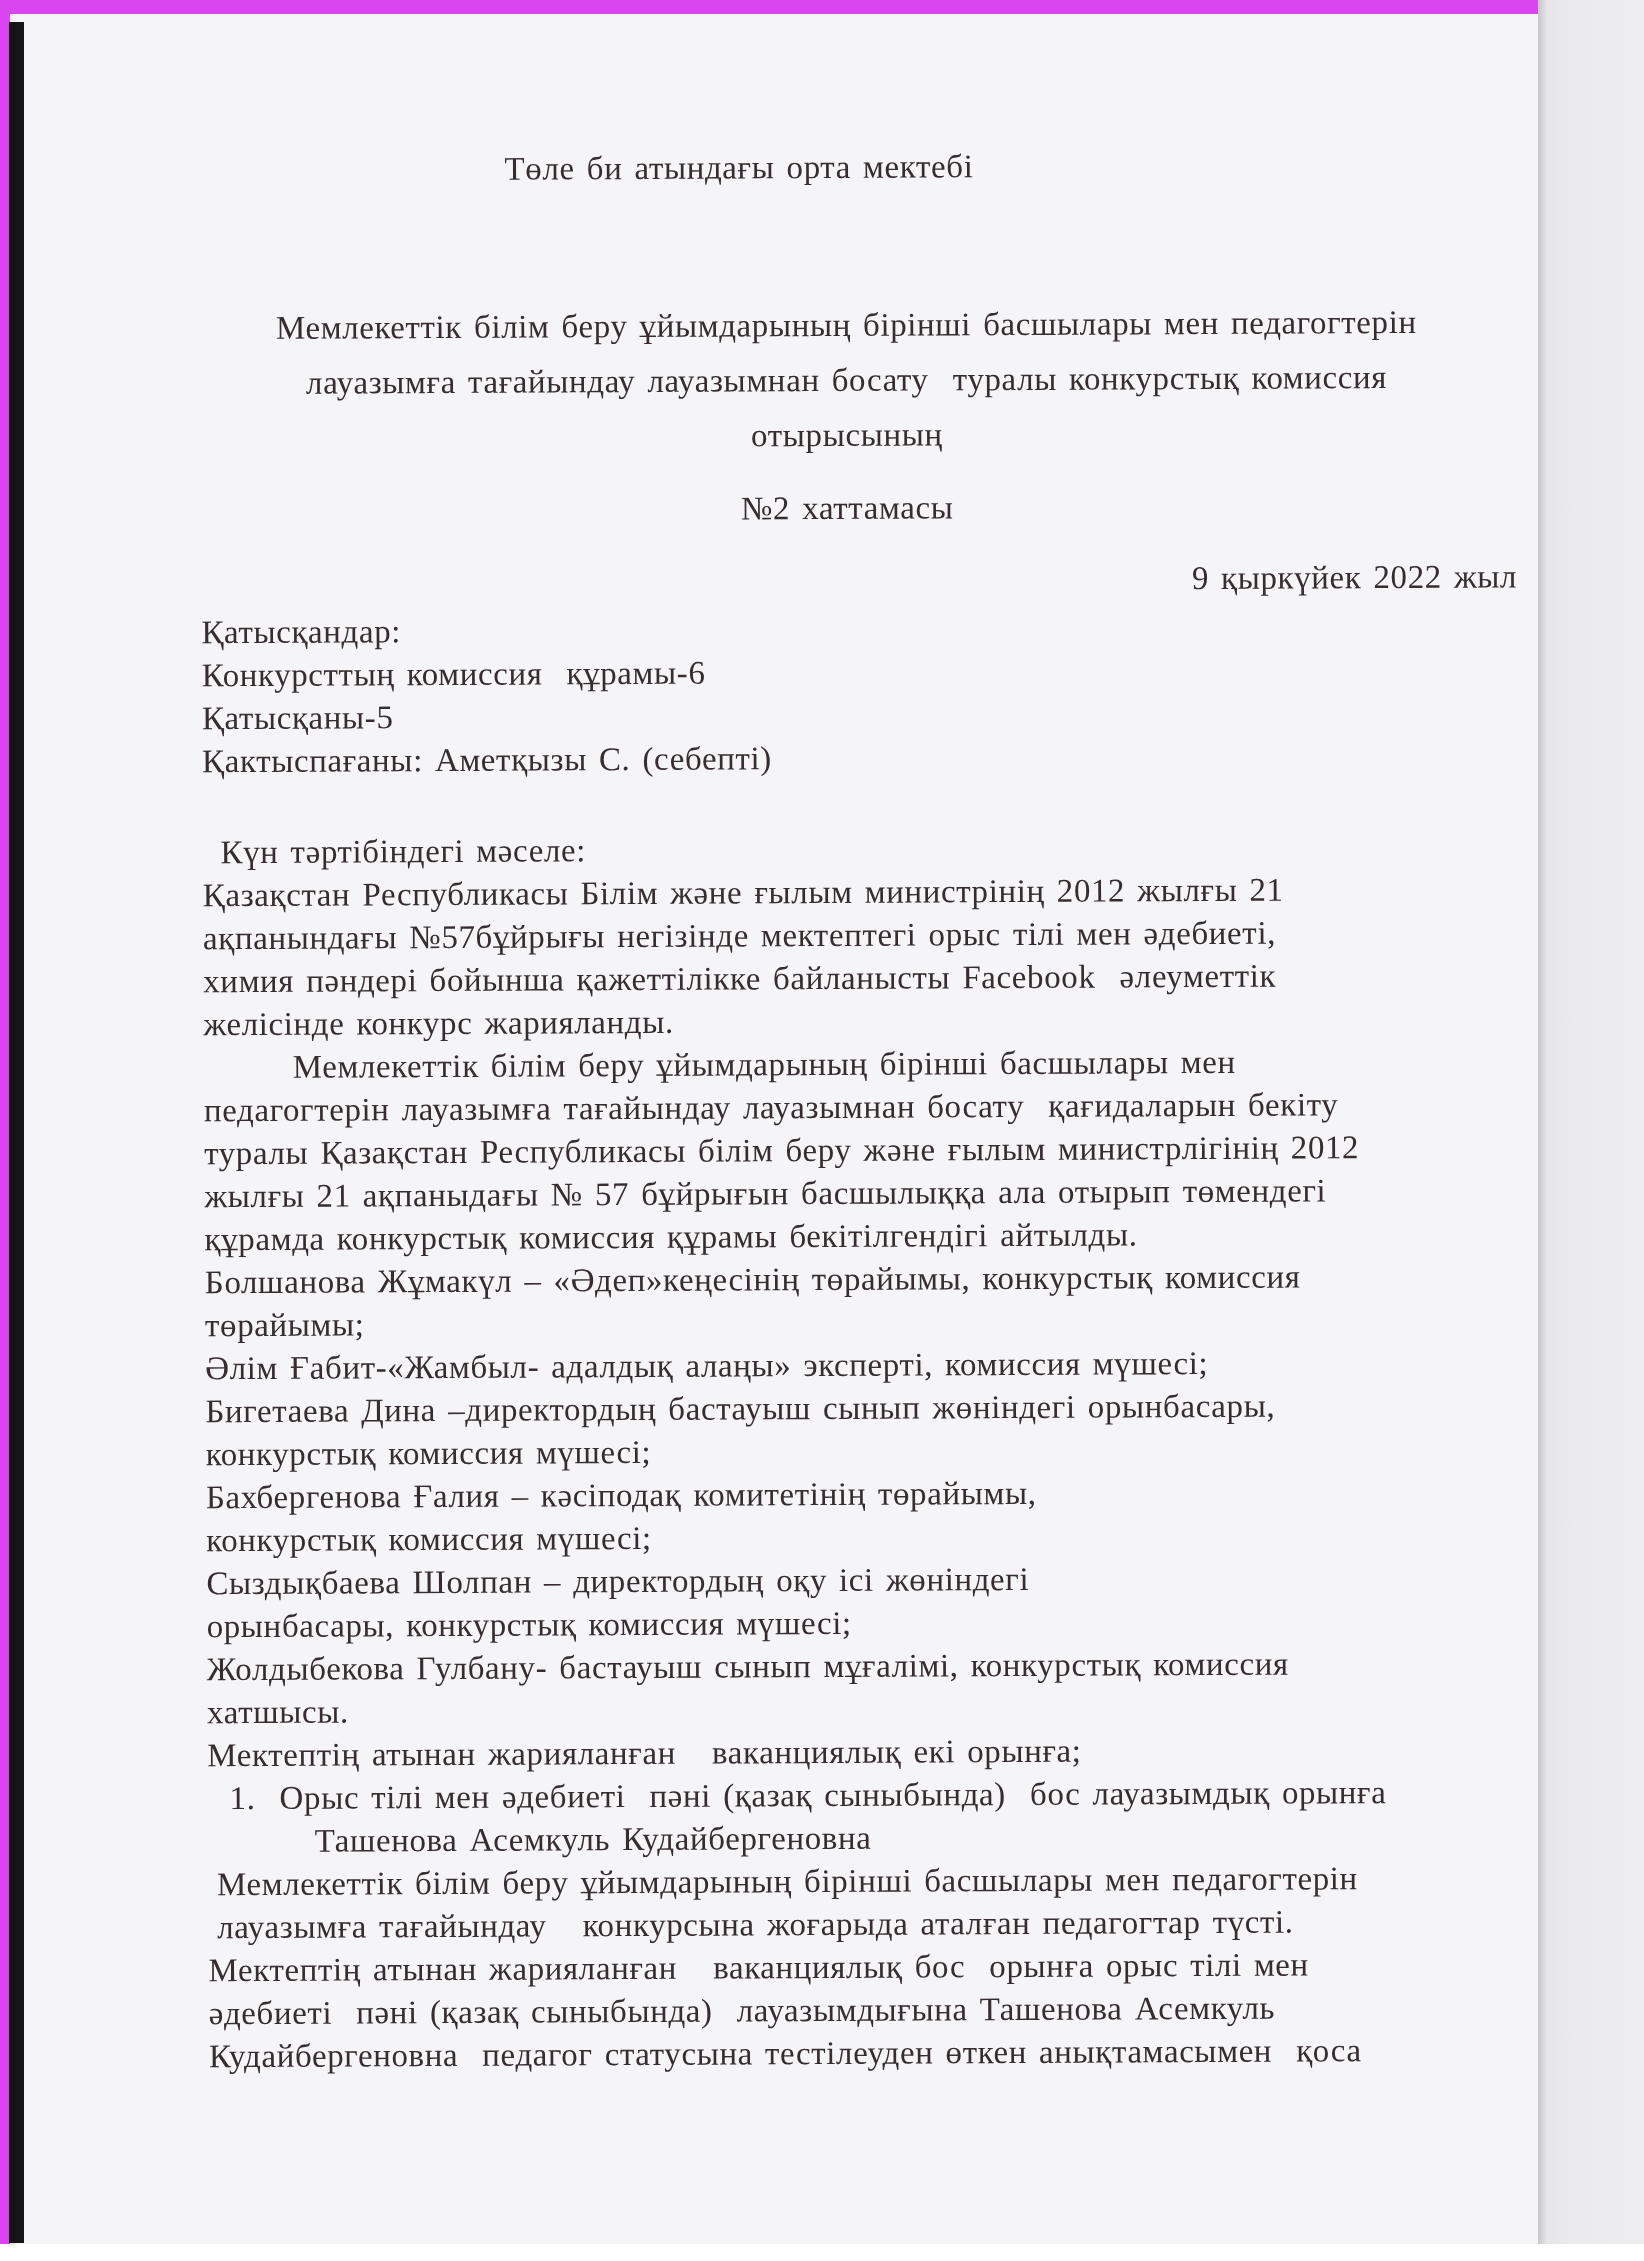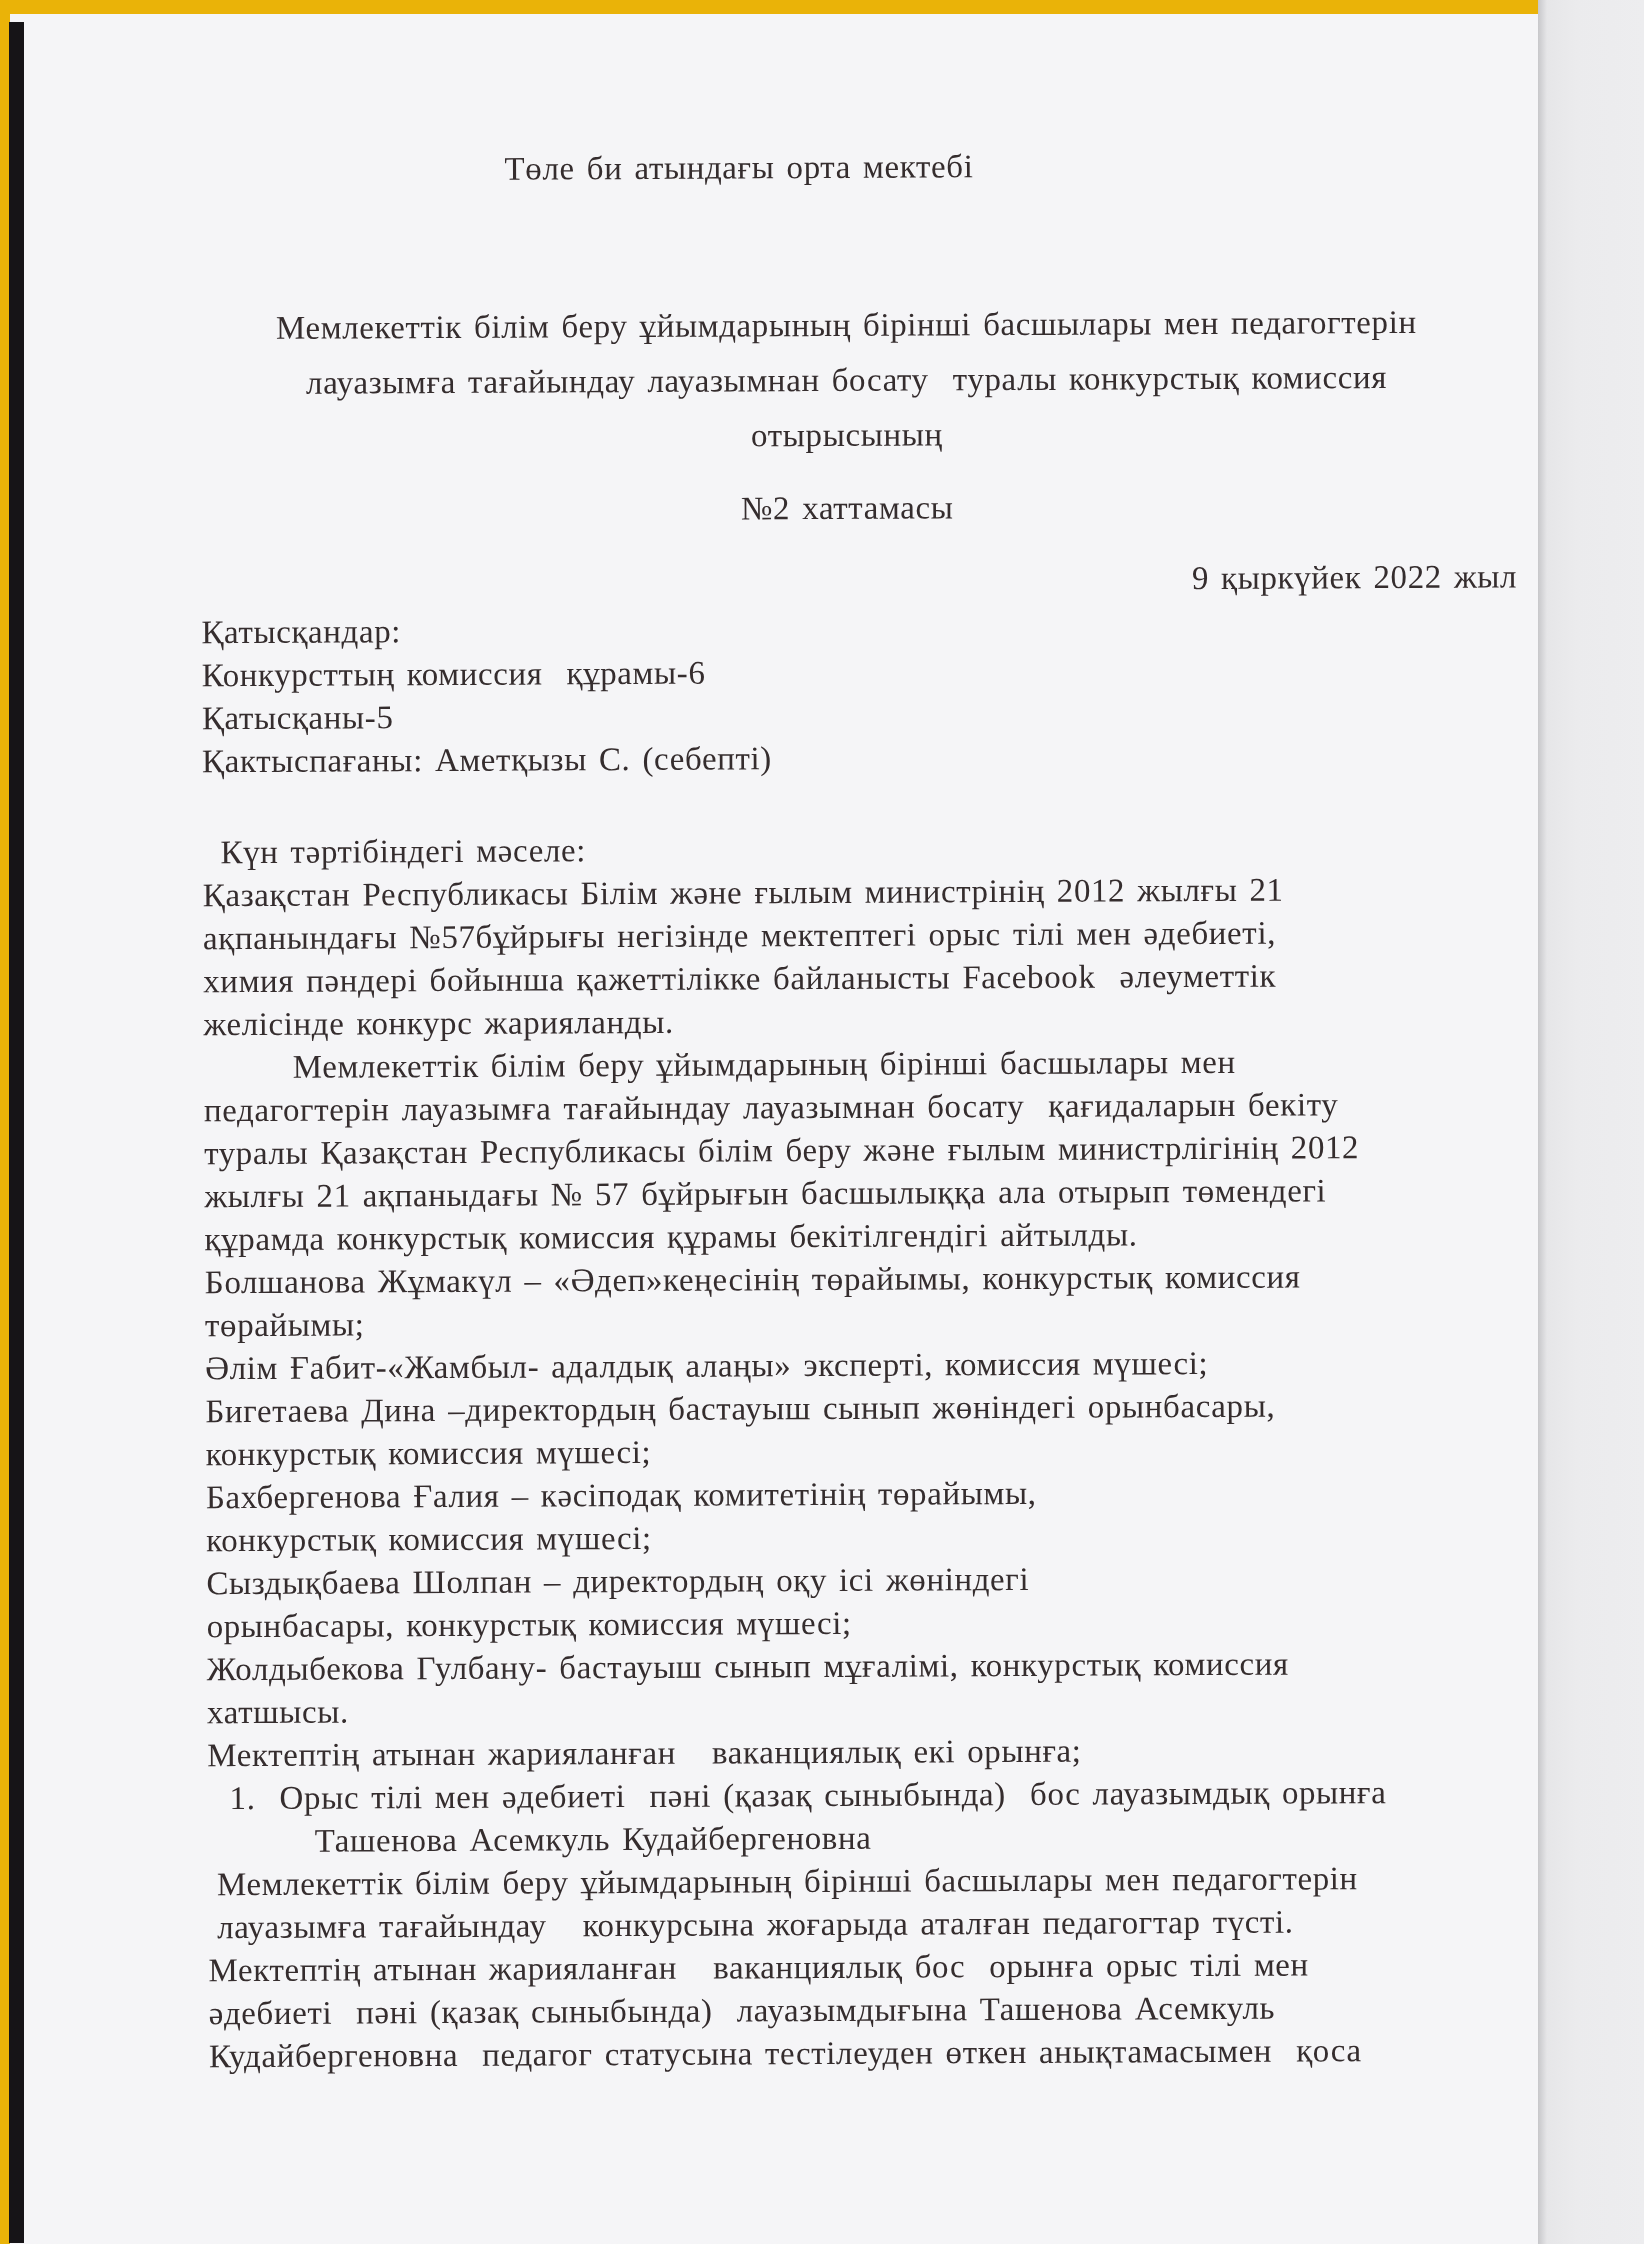--- a/index.html
+++ b/index.html
@@ -4,21 +4,21 @@
 <style>
   html, body {
     margin: 0;
     padding: 0;
     background: #ffffff;
   }
   .page {
     position: relative;
     width: 1644px;
     height: 2261px;
-    background: #eab308;
+    background: #d946ef;
     overflow: hidden;
     font-family: "Liberation Serif", "DejaVu Serif", serif;
     color: #352d2e;
   }
   
   .paper {
     position: absolute;
     left: 10.3px;
     top: 14px;
     width: 1528px;

